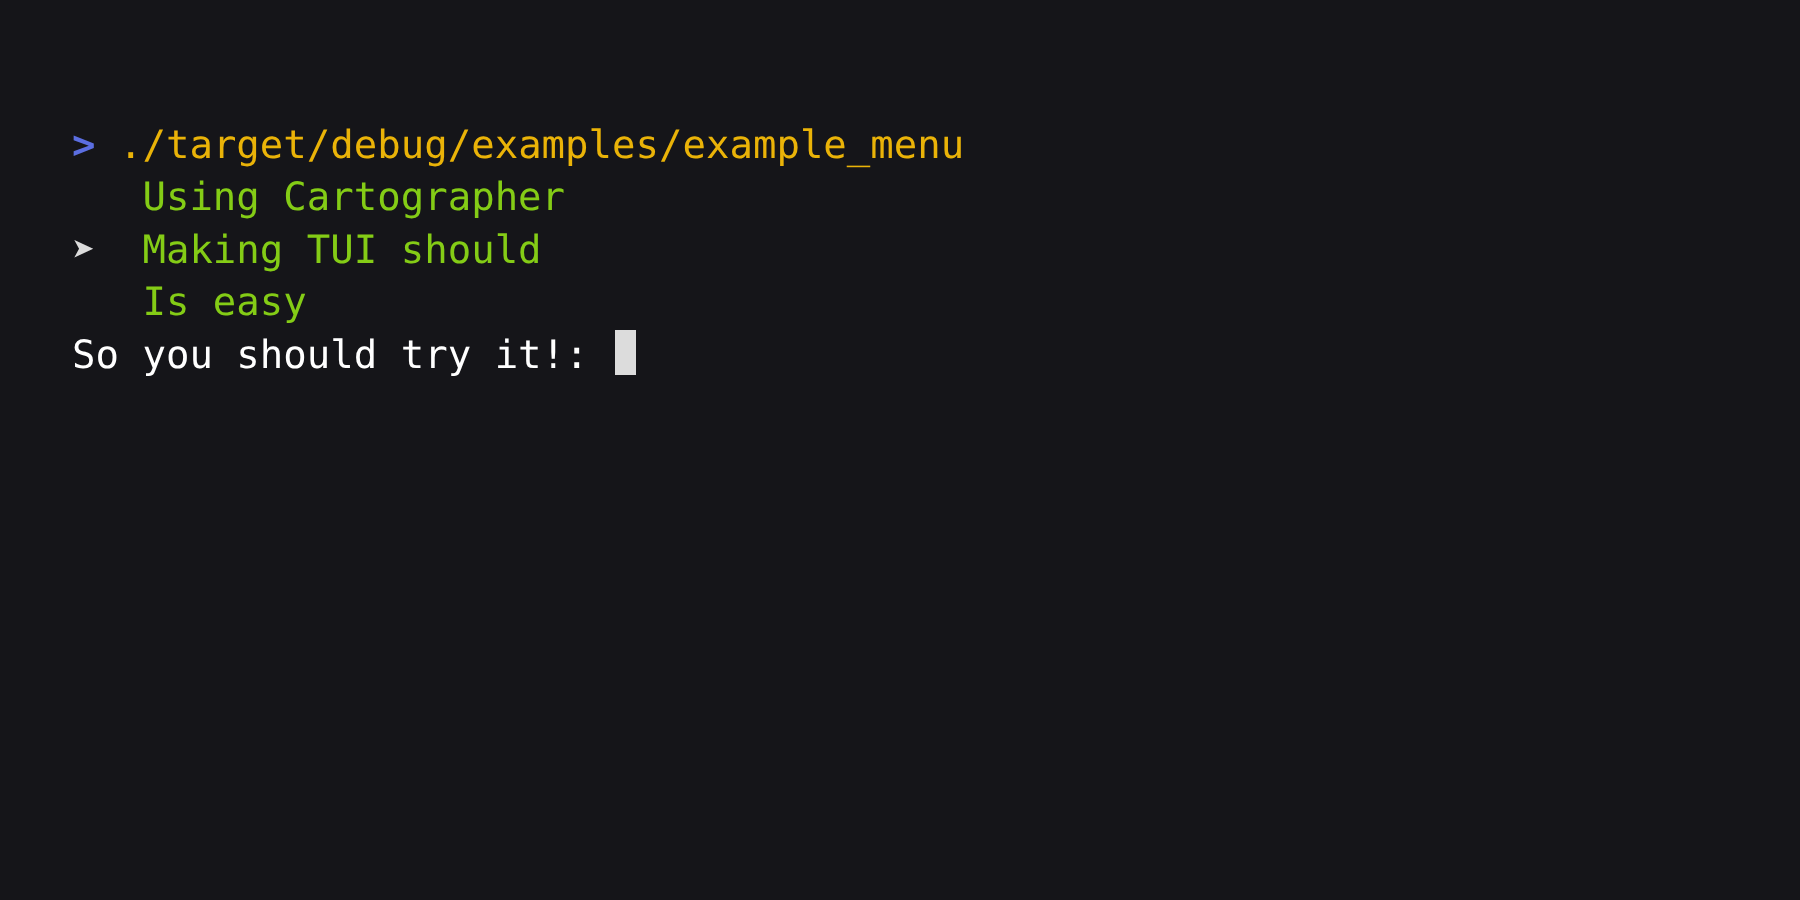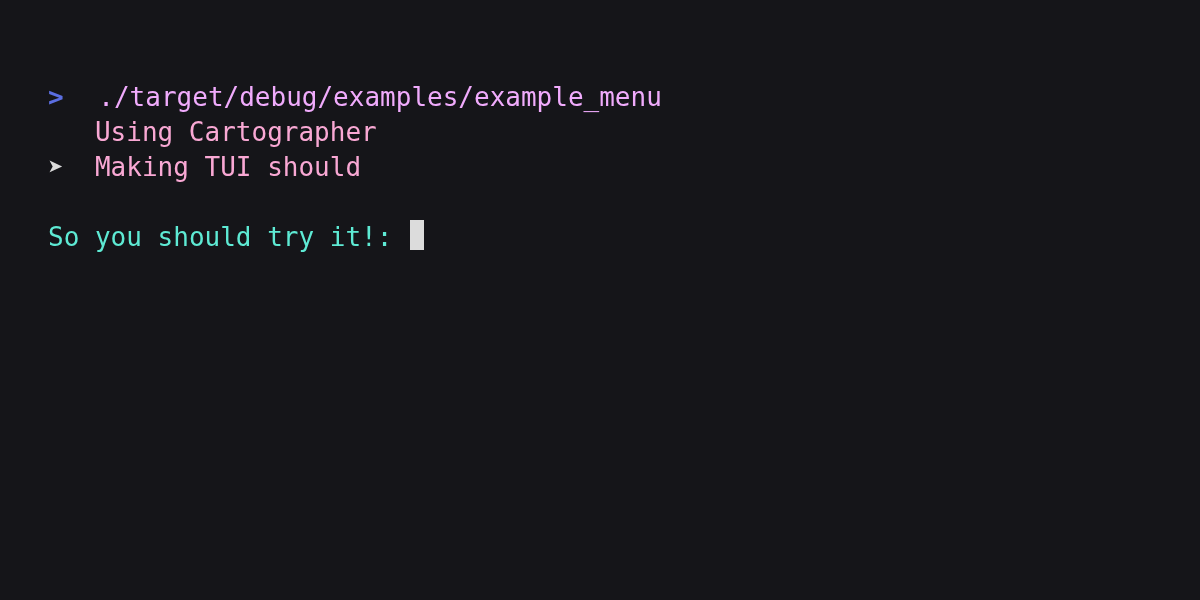--- a/index.html
+++ b/index.html
@@ -23,36 +23,35 @@
       white-space: pre;
     }
     .prompt-symbol {
       color: #5b6ee1;
       font-weight: bold;
     }
     .prompt-indent {
       color: #dcdcdc;
     }
     .command {
-      color: #f0abfc;
-      margin-left: 19px;
+      color: #eab308;
     }
     .menu-indent {
       display: inline-block;
       width: 3ch;
       text-align: left;
     }
     .pointer {
       color: #dcdcdc;
     }
     .menu-text {
-      color: #f9a8d4;
+      color: #84cc16;
     }
     .input-prompt {
-      color: #5eead4;
+      color: #ffffff;
     }
     .cursor {
       display: inline-block;
       width: 0.55em;
       height: 1.15em;
       background-color: #dcdcdc;
       vertical-align: text-bottom;
       margin-left: 2px;
     }
   </style>
@@ -65,18 +64,18 @@
 
 <div class="line">
   <span class="menu-indent pointer">   </span><span class="menu-text">Using Cartographer</span>
 </div>
 
 <div class="line">
   <span class="menu-indent pointer">➤  </span><span class="menu-text">Making TUI should</span>
 </div>
 
 <div class="line">
-  <span class="menu-indent pointer">   </span>
+  <span class="menu-indent pointer">   </span><span class="menu-text">Is easy</span>
 </div>
 
 <div class="line">
   <span class="input-prompt">So you should try it!: </span><span class="cursor"></span>
 </div>
 
 </body></html>

